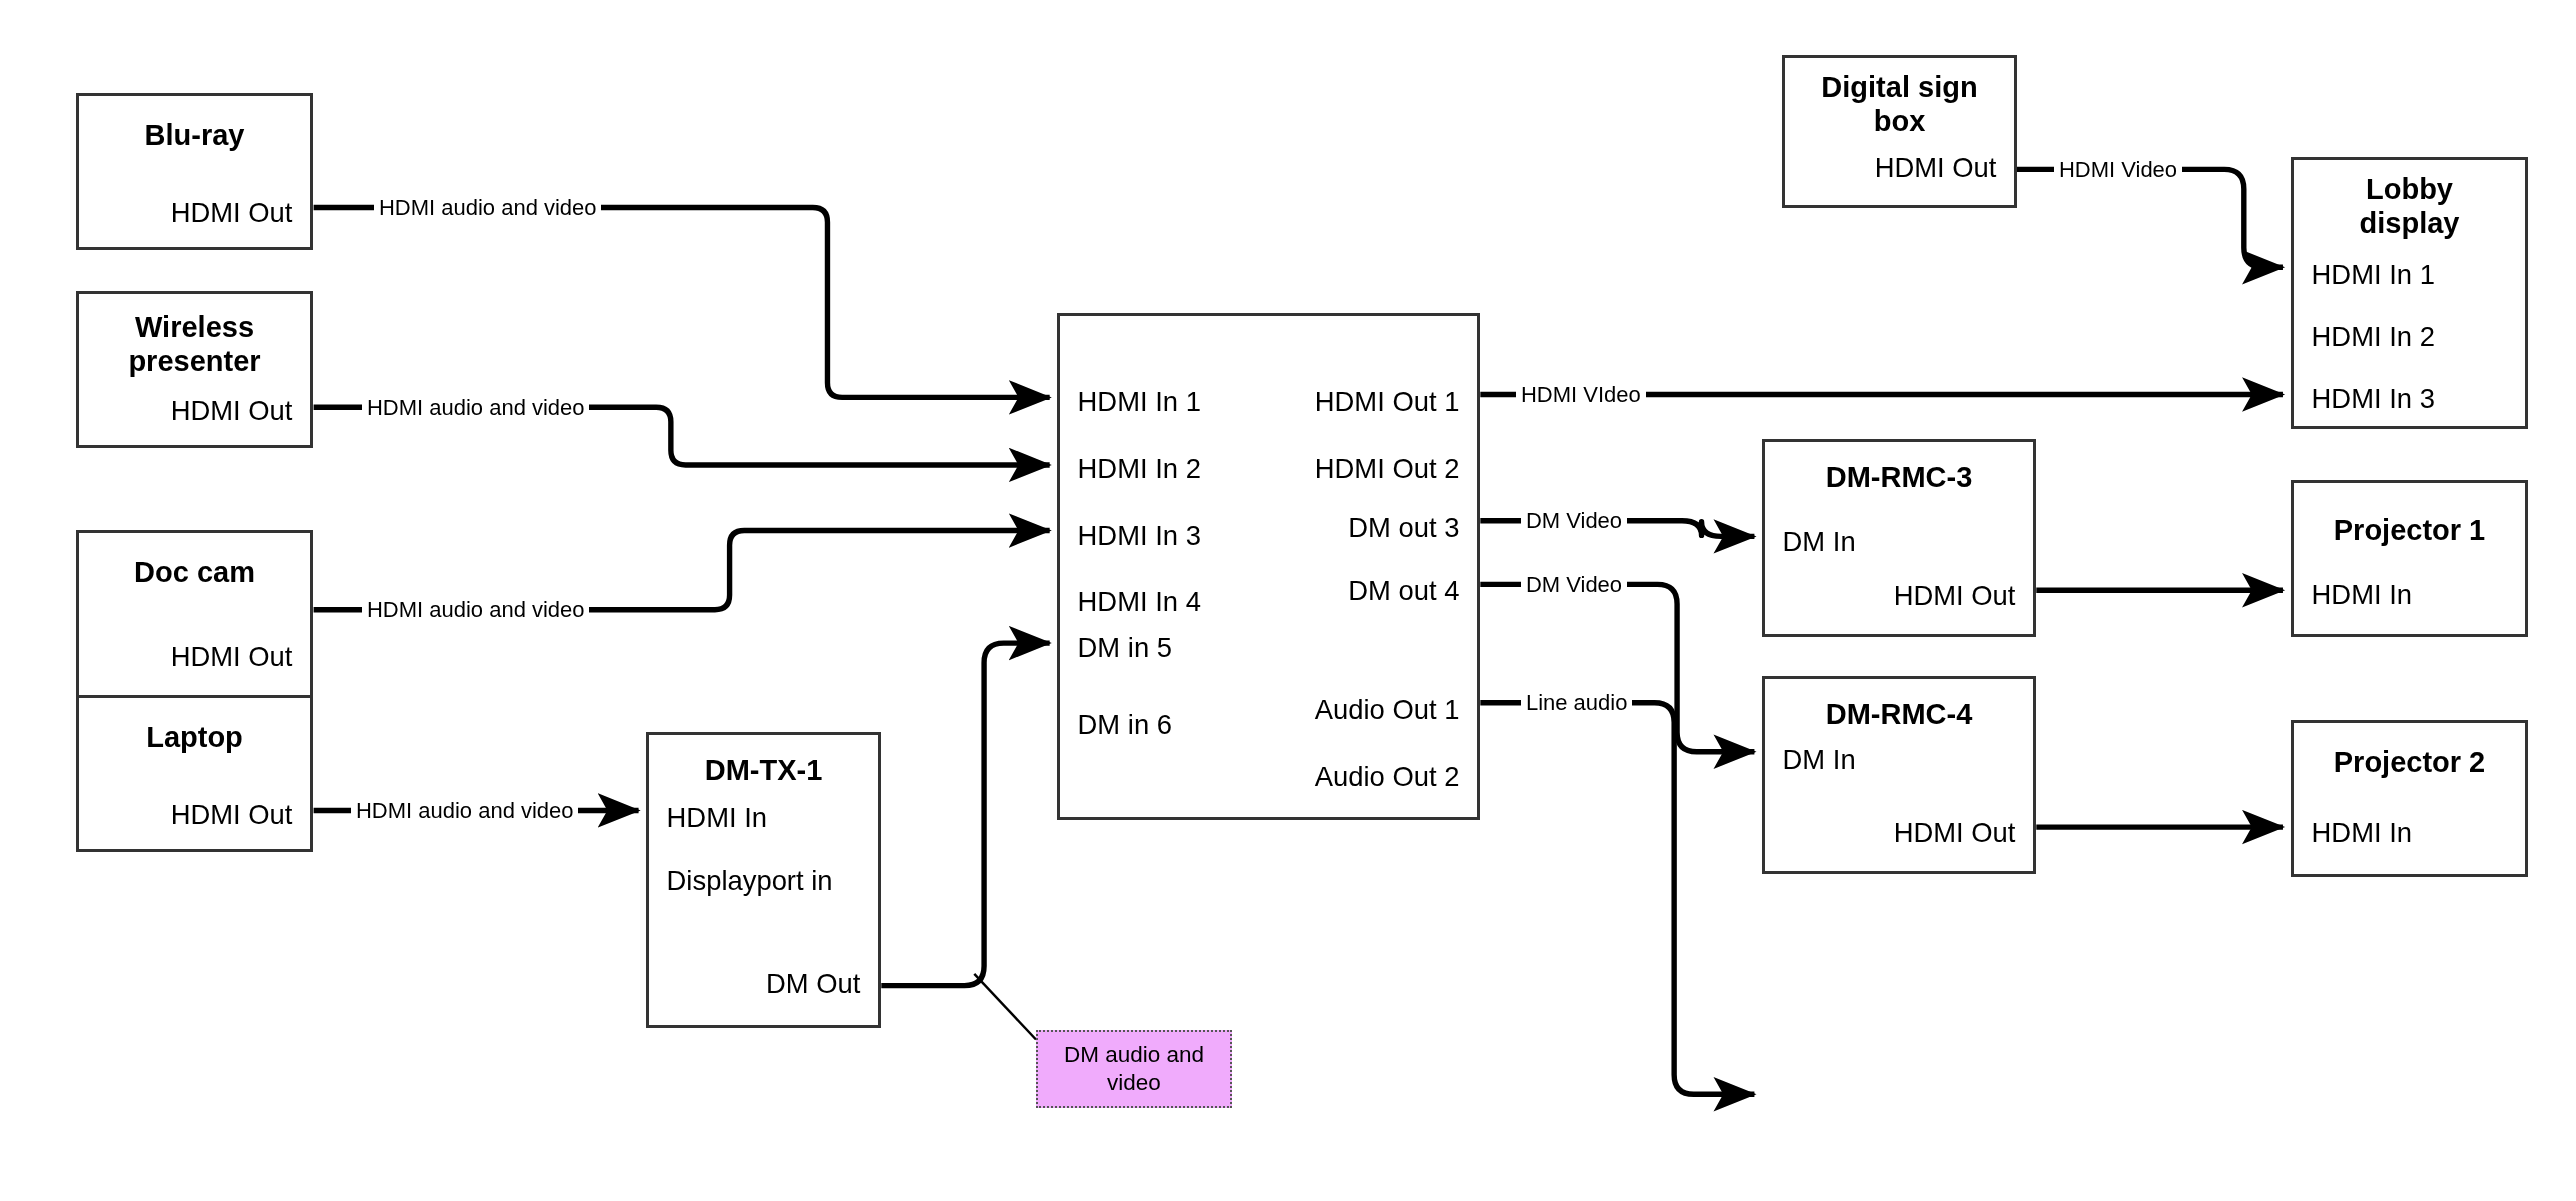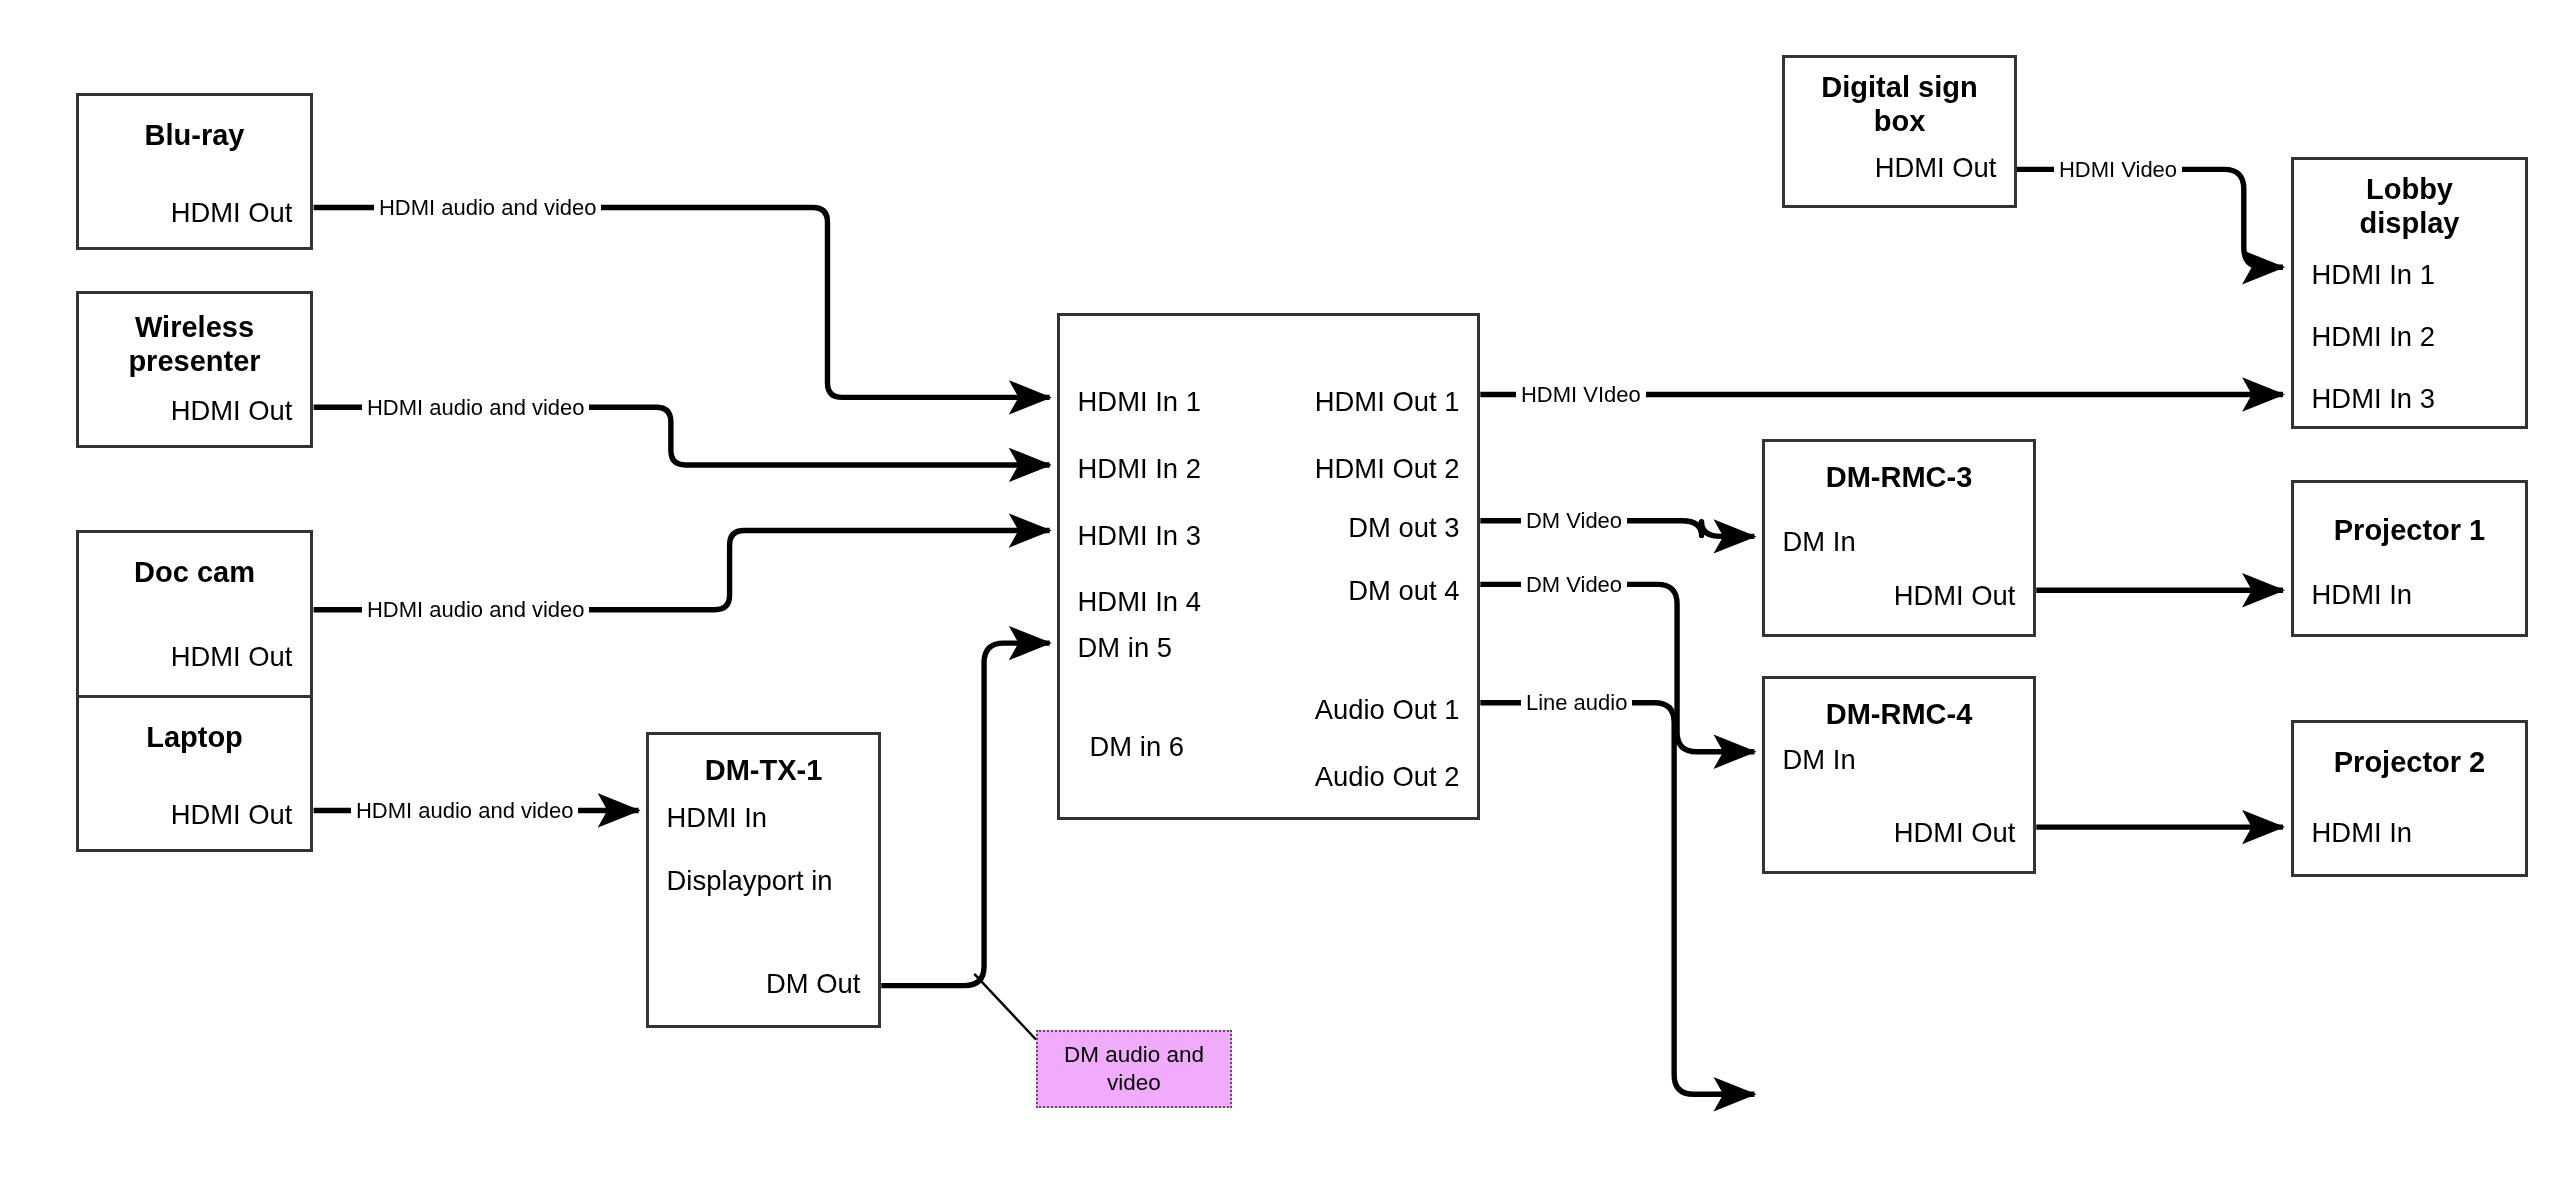--- a/index.html
+++ b/index.html
@@ -143,21 +143,21 @@
     <div class="port right" style="top:235px;">DM Out</div>
   </div>
 
   <div class="node" style="left:1057px; top:313px; width:423px; height:507px;">
 
     <div class="port left" style="top:72px;">HDMI In 1</div>
     <div class="port left" style="top:139px;">HDMI In 2</div>
     <div class="port left" style="top:206px;">HDMI In 3</div>
     <div class="port left" style="top:272px;">HDMI In 4</div>
     <div class="port left" style="top:318px;">DM in 5</div>
-    <div class="port left" style="top:417px;margin-left:12px;">DM in 6</div>
+    <div class="port left" style="top:395px;">DM in 6</div>
 
     <div class="port right" style="top:72px;">HDMI Out 1</div>
     <div class="port right" style="top:139px;">HDMI Out 2</div>
     <div class="port right" style="top:198px;">DM out 3</div>
     <div class="port right" style="top:261px;">DM out 4</div>
     <div class="port right" style="top:380px;">Audio Out 1</div>
     <div class="port right" style="top:447px;">Audio Out 2</div>
   </div>
 
   <div class="node" style="left:1782px; top:55px; width:235px; height:153px;">

